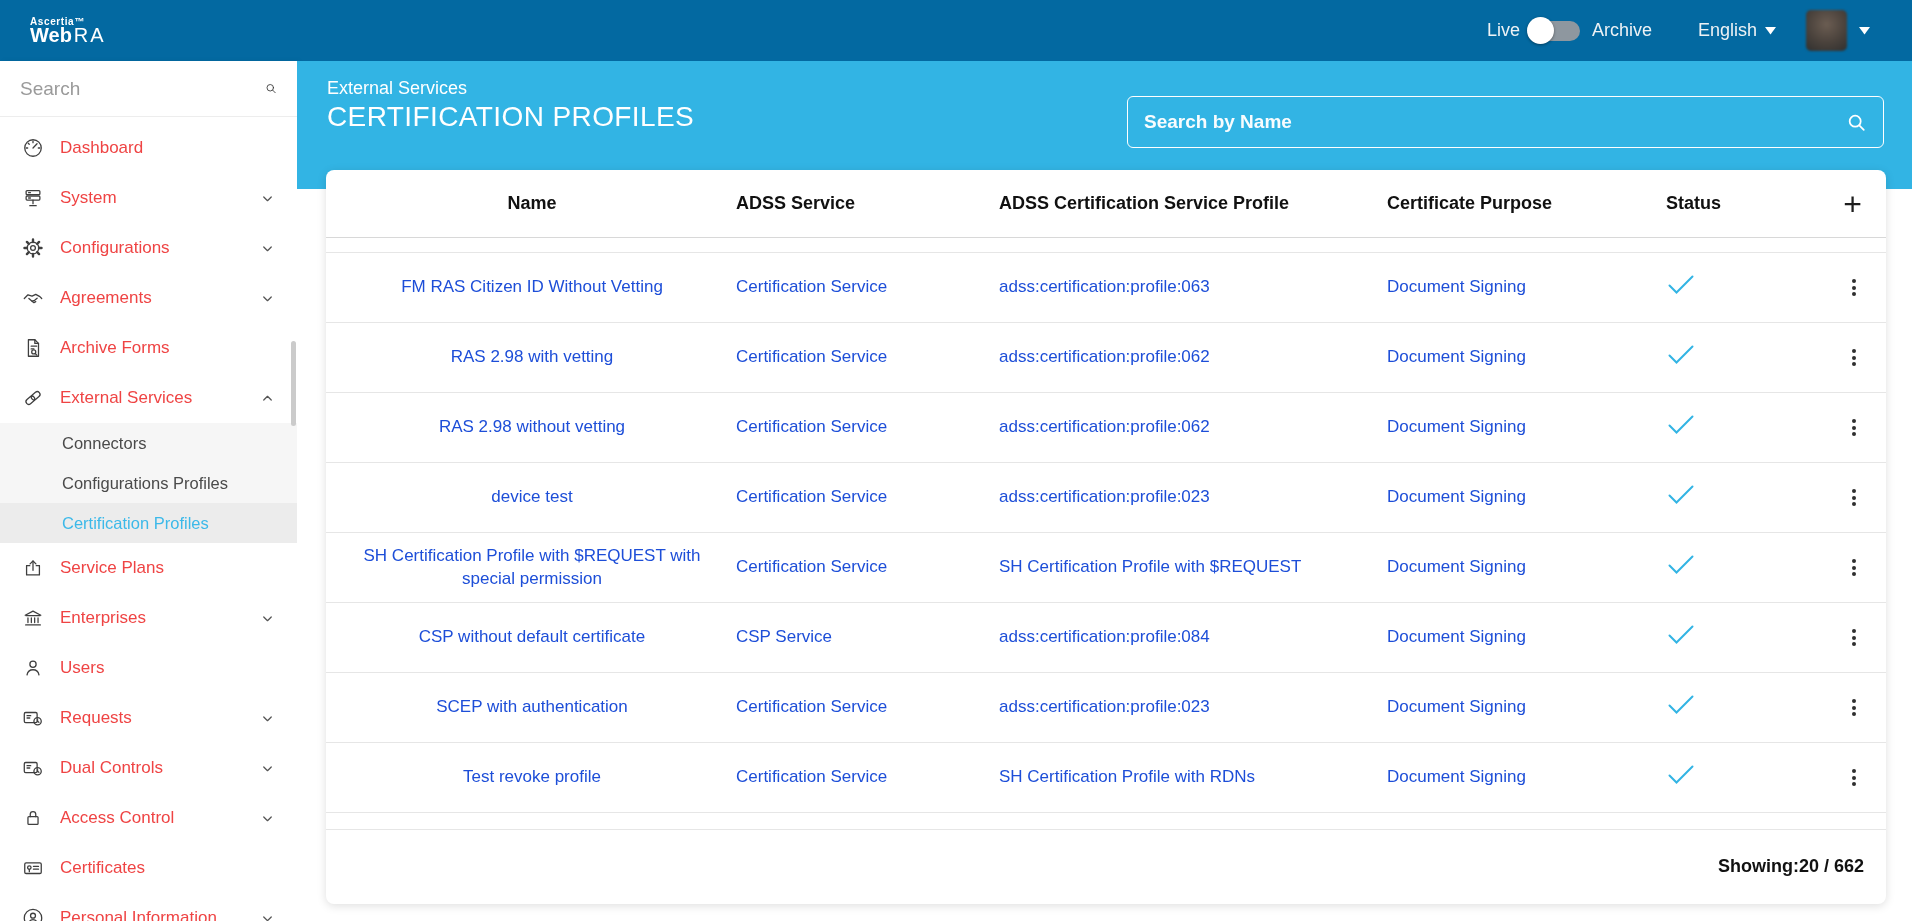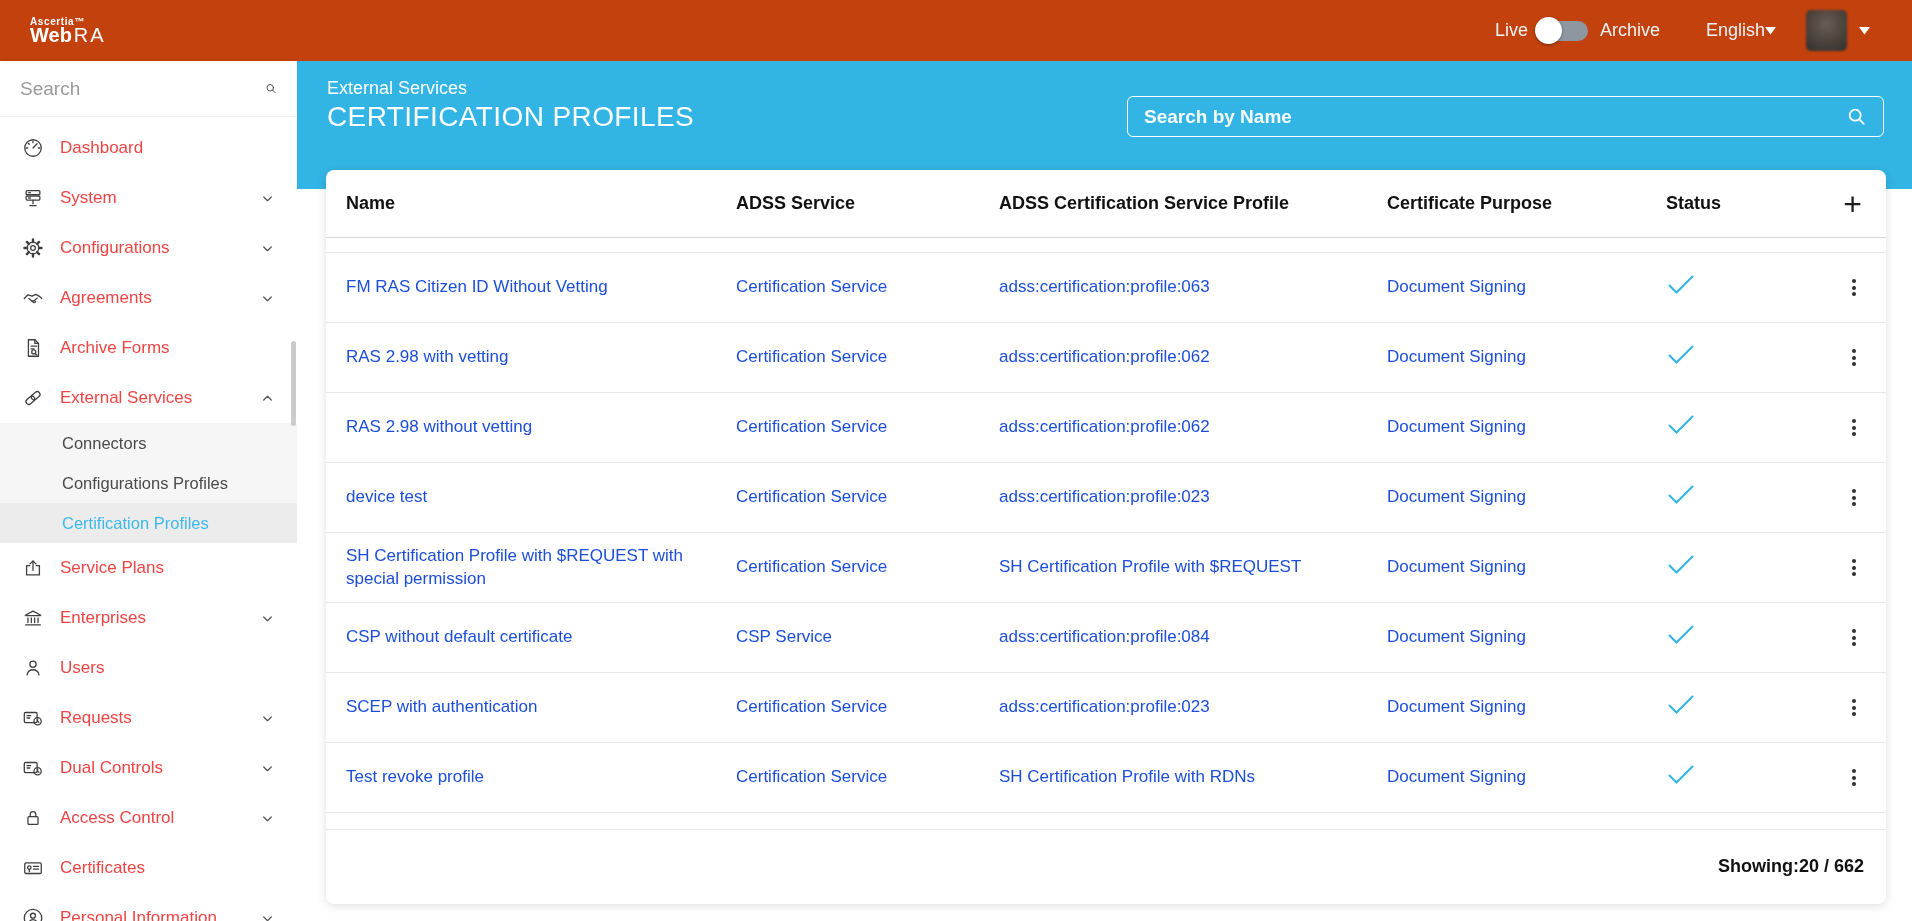--- a/index.html
+++ b/index.html
@@ -1,32 +1,32 @@
 <!DOCTYPE html>
 <html><head>
 <meta charset="utf-8">
 <style>
   * { box-sizing: border-box; margin: 0; padding: 0; }
   html,body { width:1912px; height:921px; overflow:hidden;
     font-family:"Liberation Sans", sans-serif; background:#fff; }
 
   
   .topbar { position:absolute; left:0; top:0; width:1912px; height:61px;
-    background:#c2410c; display:flex; align-items:center; }
+    background:#0369a1; display:flex; align-items:center; }
   .brand { padding-left:30px; color:#fff; }
   .brand-small { font-size:10px; font-weight:700; letter-spacing:.6px; display:block; margin-bottom:-2px; }
   .brand-main { font-size:20px; line-height:1; }
   .brand-web { font-weight:700; }
   .brand-ra { font-weight:300; letter-spacing:2px; margin-left:2px; }
   .top-right { margin-left:auto; display:flex; align-items:center; padding-right:42px; color:#eef2f5; font-size:18px;text-align:center; }
   .toggle { width:50px; height:20px; border-radius:10px; background:#8e979f; position:relative; margin:0 12px 0 10px; cursor:pointer; }
   .toggle-knob { position:absolute; left:-3px; top:-4px; width:27px; height:27px; border-radius:50%;
     background:#fff; box-shadow:0 1px 3px rgba(0,0,0,.4); }
   .archive-label { margin-right:46px; }
-  .lang { display:flex; align-items:center; margin-right:30px; cursor:pointer; }
+  .lang { display:flex; align-items:center; gap:8px; margin-right:30px; cursor:pointer; }
   .avatar { width:41px; height:41px; border-radius:5px; margin-right:12px; cursor:pointer;
     background:radial-gradient(circle at 50% 35%, #6b5d52 0%, #4a423c 55%, #30302f 100%);
     filter:blur(1.3px); }
   .caret { display:block; }
 
   
   .sidebar { position:absolute; left:0; top:61px; width:297px; height:860px; background:#fff;
     box-shadow:3px 0 6px rgba(0,0,0,.05); overflow:hidden; }
   .side-search { height:56px; display:flex; align-items:center; padding:0 20px;
     border-bottom:1px solid #ededed; }
@@ -46,37 +46,37 @@
   .smi.active { background:#ececec; color:#3cb9e9; }
   .sb-thumb { position:absolute; right:1px; top:280px; width:5px; height:85px;
     background:#cbcbcb; border-radius:3px; }
 
   
   .main { position:absolute; left:297px; top:61px; width:1615px; height:860px; background:#fff; }
   .band { position:absolute; left:0; top:0; width:100%; height:128px; background:#32b4e4; }
   .page-head { position:absolute; left:30px; top:17px; color:#fff; }
   .crumb { font-size:18px; font-weight:400; }
   .page-title { font-size:28px; font-weight:400; letter-spacing:.4px; margin-top:2px; }
-  .name-search { position:absolute; right:28px; top:35px; width:757px; height:41px;
+  .name-search { position:absolute; right:28px; top:35px; width:757px; height:52px;
     border:1px solid #fff; border-radius:6px; display:flex; align-items:center; }
   .name-search input { flex:1; background:transparent; border:none; outline:none; color:#fff;
     font-size:19px; font-weight:700; padding:0 16px; font-family:"Liberation Sans", sans-serif; }
   .name-search input::placeholder { color:#fff; opacity:.97; }
   .name-search .mag { margin-right:16px; }
 
   
   .card { position:absolute; left:29px; top:109px; width:1560px; height:734px; background:#fff;
     border-radius:8px; box-shadow:0 2px 10px rgba(0,0,0,.13); overflow:hidden; }
   .thead { height:68px; display:flex; align-items:center; padding-left:20px;
     border-bottom:1px solid #d8d8d8; font-size:18px; font-weight:700; color:#111; }
   .spacer-row { height:15px; border-bottom:1px solid #e6e6e6; }
   .trow { height:70px; display:flex; align-items:center; padding-left:20px;
     border-bottom:1px solid #e6e6e6; font-size:17px; color:#1d4ed8; }
   .cell { padding-right:18px; line-height:1.3; }
-  .col-name { width:390px; }
+  .col-name { width:390px;text-align:center; }
   .col-service { width:263px; }
   .col-profile { width:388px; }
   .col-purpose { width:265px; }
   .col-status { width:140px; padding-left:14px; }
   .col-actions { flex:1; display:flex; justify-content:flex-end; padding-right:24px; }
   .addbtn { background:none; border:none; font-size:32px; font-weight:300; color:#1e1e1e;
     cursor:pointer; line-height:1; font-family:"Liberation Sans", sans-serif; }
   .kebab { display:flex; flex-direction:column; gap:2.5px; padding:6px; cursor:pointer; }
   .kebab .dot { width:4px; height:4px; border-radius:50%; background:#2f2f2f; }
   .tail { height:17px; border-bottom:1px solid #e6e6e6; }

